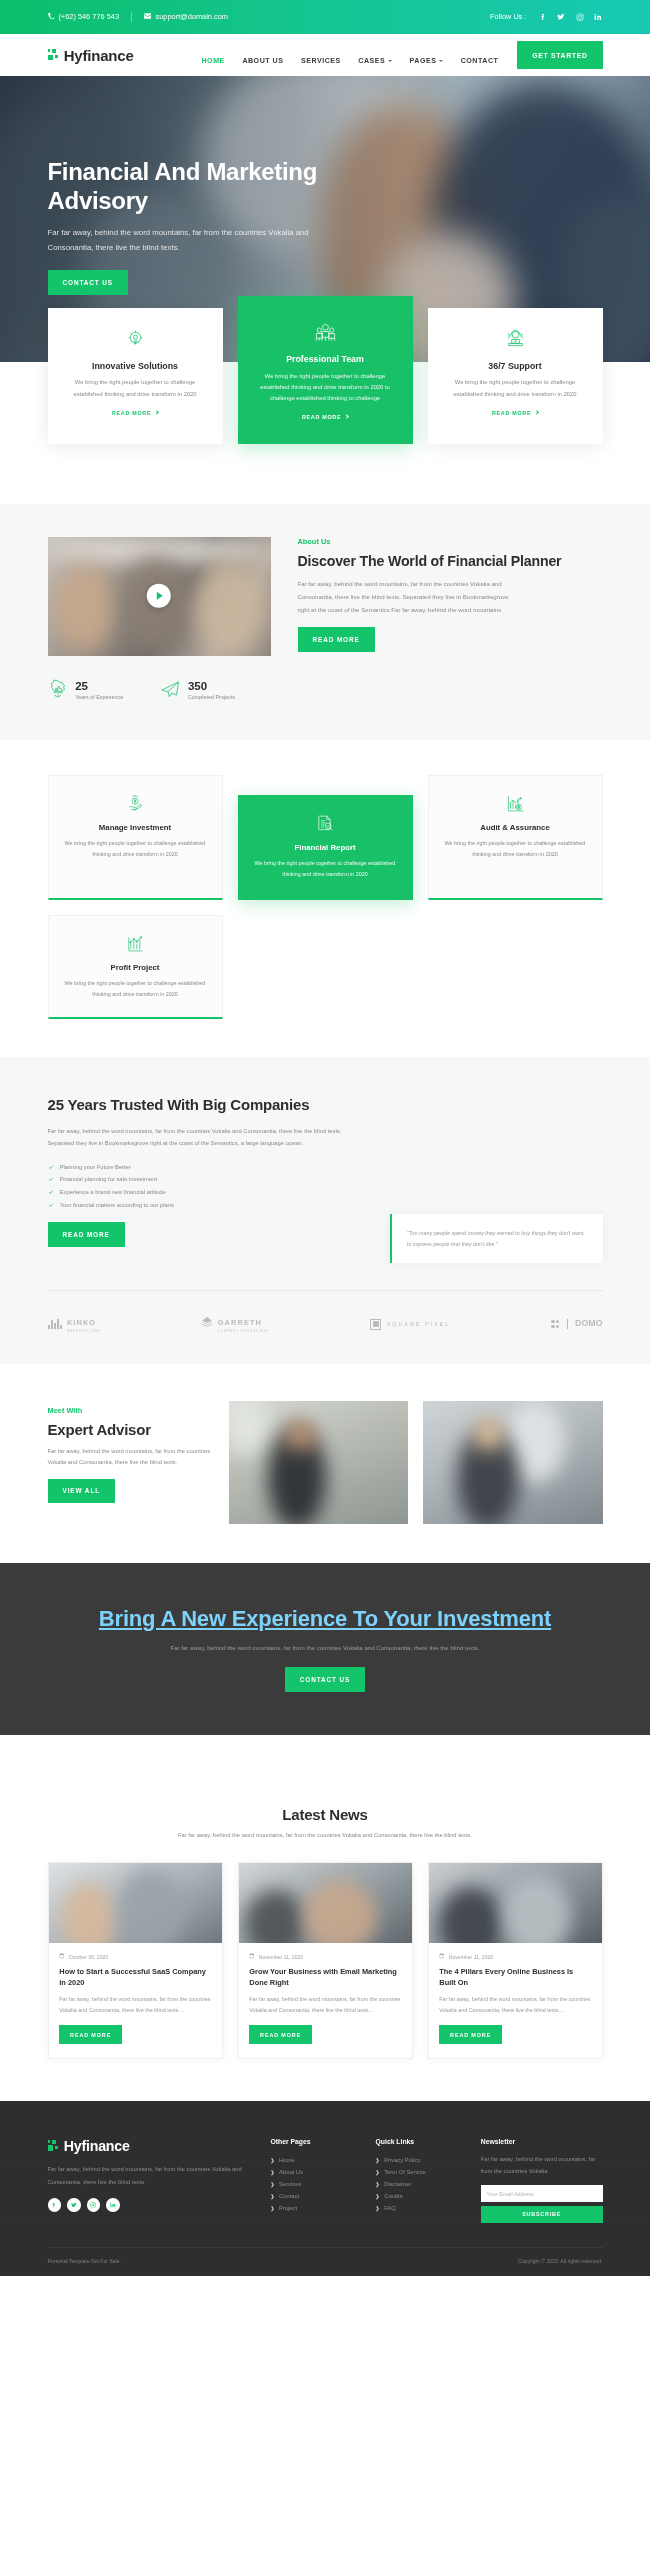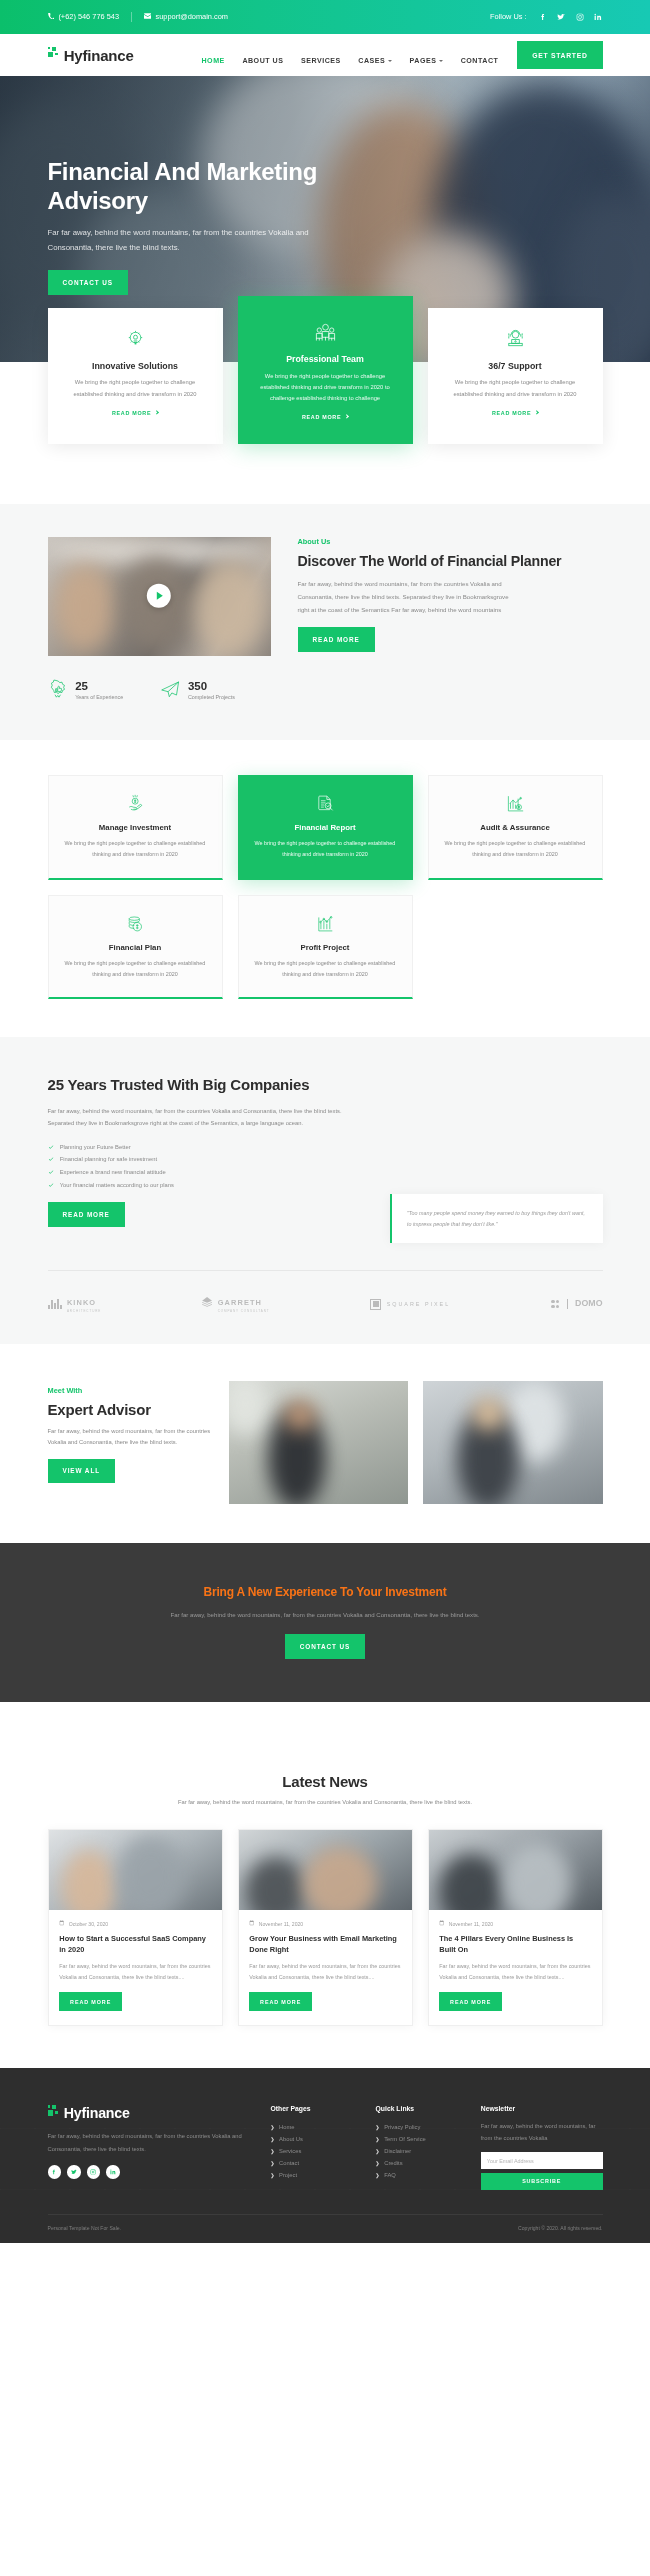--- a/index.html
+++ b/index.html
@@ -29,21 +29,21 @@
   .soc { width:8.8px; height:8.8px; display:inline-flex; align-items:center; justify-content:center; }
   .soc svg { width:8.1px; height:8.1px; fill:#fff; }
 
   
   .navbar {
     height:42px; background:#fff;
     display:flex; align-items:center;
     position:relative; z-index:20;
   }
   .navbar .inner { width:555px; margin:0 auto; display:flex; align-items:center; }
-  .brand { display:flex; align-items:flex-start; gap:4.7px; font-size:15px; font-weight:bold; color:#2b2b2b; letter-spacing:-0.2px; }
+  .brand { display:flex; align-items:center; gap:4.7px; font-size:15px; font-weight:bold; color:#2b2b2b; letter-spacing:-0.2px; }
   .logo-mark { width:11.5px; height:11.5px; position:relative; display:inline-block; }
   .logo-mark i { position:absolute; display:block; background:#14c46b; }
   .logo-mark i:nth-child(1){ left:0; top:0; width:2.7px; height:2.7px; }
   .logo-mark i:nth-child(2){ left:4.7px; top:0; width:4.1px; height:4.1px; }
   .logo-mark i:nth-child(3){ left:0; top:5.4px; width:5.4px; height:5.4px; }
   .logo-mark i:nth-child(4){ left:7.4px; top:6.1px; width:2.7px; height:2.7px; }
   .nav-links { margin-left:auto; display:flex; align-items:center; gap:17.6px; align-self:flex-end; padding-bottom:4.1px; }
   .nav-links a { font-size:7.1px; font-weight:bold; letter-spacing:0.5px; color:#3a3a3a; display:flex; align-items:center; gap:2.7px; }
   .nav-links a.active { color:#14c46b; }
   .caret { display:inline-block; width:0; height:0; border-left:2px solid transparent; border-right:2px solid transparent; border-top:2.7px solid #6f6f6f; }
@@ -123,21 +123,21 @@
   .stat .lbl { font-size:5.4px; color:#8a8a8a; margin-top:1.4px; }
 
   
   .services { background:#fff; padding:35px 0 38px; }
   .services .grid { width:555px; margin:0 auto; display:grid; grid-template-columns:repeat(3,1fr); gap:15px; }
   .svc-intro { padding-top:9.5px; }
   .svc-intro h2 { font-size:15px; color:#2e2e2e; font-weight:bold; margin-top:3.4px; letter-spacing:-0.2px; }
   .svc-intro p { font-size:5.8px; line-height:2; color:#8a8a8a; margin-top:7.4px; }
   .svc-intro .btn-green { margin-top:9.5px; }
   .scard { background:#fcfcfc; border:0.7px solid #f0f0f0; border-bottom:2px solid #14c46b; padding:16.3px 13.5px 17.6px; text-align:center; }
-  .scard.hl { background:#18c067; border-color:#18c067; box-shadow:0 4.1px 17.6px rgba(24,192,103,.28); }
+  .scard.hl { background:#18c067; border-color:#18c067; box-shadow:0 4.1px 17.6px rgba(24,192,103,.28);margin-top:20px; }
   .scard .sicon { height:24.4px; display:flex; align-items:center; justify-content:center; margin-bottom:6.8px; }
   .scard .sicon svg { width:20.3px; height:20.3px; }
   .scard h3 { font-size:7.8px; color:#2e2e2e; font-weight:bold; margin-bottom:6.1px; }
   .scard.hl h3 { color:#fff; }
   .scard p { font-size:5.4px; line-height:2; color:#8a8a8a; }
   .scard.hl p { color:rgba(255,255,255,.93); }
 
   
   .trusted { background:#f6f7f7; padding:38px 0 27px; }
   .trusted .inner { width:555px; margin:0 auto; display:flex; gap:24.4px; }
@@ -185,21 +185,21 @@
   .t1 .p1 { left:39px; top:26px; width:58px; height:102px; background:#2c2f33; }
   .t1 .p2 { left:56px; top:19px; width:30px; height:31px; background:#c59a79; }
   .t1 .p3 { left:-6.8px; top:-6.8px; width:47px; height:61px; background:#e2e5e0; }
   .t2 .bg { background:linear-gradient(160deg,#cfd4d7 0%,#b0b7bb 45%,#7f878c 100%); }
   .t2 .p1 { left:34px; top:27px; width:62px; height:102px; background:#3b4046; }
   .t2 .p2 { left:50px; top:16.3px; width:31px; height:34px; background:#e2c49f; }
   .t2 .p3 { left:81px; top:0px; width:61px; height:81px; background:#dfe4e6; }
 
   
   .cta { background:#3b3b3b; padding:42px 0 43px; text-align:center; }
-  .cta h2 { color:#f97316; font-size:12px; line-height:1.3; font-weight:bold; letter-spacing:-0.2px; }
+  .cta h2 { color:#7dd3fc; font-size:22px; line-height:1.3; font-weight:bold; letter-spacing:-0.2px;text-decoration:underline; }
   .cta p { color:#9a9a9a; font-size:6.1px; line-height:2; margin-top:8.1px; }
   .cta .btn-green { margin-top:13.5px; }
 
   
   .news { background:#fff; padding:37px 0 42px;margin-top:34px; }
   .news .head { text-align:center; margin-bottom:20.3px; }
   .news .head h2 { font-size:15px; color:#2e2e2e; font-weight:bold; letter-spacing:-0.2px; }
   .news .head p { font-size:5.8px; line-height:2; color:#8a8a8a; margin-top:6.8px; }
   .news .grid { width:555px; margin:0 auto; display:grid; grid-template-columns:repeat(3,1fr); gap:15px; }
   .ncard { background:#fff; border:0.7px solid #efefef; box-shadow:0 1.4px 9.5px rgba(0,0,0,.05); }
@@ -499,34 +499,20 @@
           <path d="M12 22l7-8 6 7 12-11" stroke-linecap="round"></path>
             <circle cx="37" cy="10" r="2"></circle>
           <circle cx="33" cy="31" r="6"></circle>
             <path d="M33 28v6M31.6 29.5h2.8M31.6 32.5h2.8" stroke-linecap="round"></path>
         </svg>
       </div>
       <h3>Audit &amp; Assurance</h3>
       <p>We bring the right people together to challenge established thinking and drive transform in 2020</p>
     </div>
 
-    <div class="scard">
-      <div class="sicon">
-        <svg viewBox="0 0 48 48" fill="none" stroke="#14c46b" stroke-width="1.6">
-          <ellipse cx="22" cy="11" rx="12" ry="4"></ellipse>
-          <path d="M10 11v5c0 2.2 5.4 4 12 4s12-1.8 12-4v-5"></path>
-          <path d="M10 18v5c0 2.2 5.4 4 12 4"></path>
-          <path d="M10 25v5c0 2.2 5.4 4 12 4"></path>
-          <circle cx="29" cy="30" r="10"></circle>
-          <path d="M29 25v10M26.8 27h4.4M26.8 33h4.4" stroke-linecap="round"></path>
-        </svg>
-      </div>
-      <h3>Financial Plan</h3>
-      <p>We bring the right people together to challenge established thinking and drive transform in 2020</p>
-    </div>
 
     <div class="scard">
       <div class="sicon">
         <svg viewBox="0 0 48 48" fill="none" stroke="#14c46b" stroke-width="1.6">
           <path d="M9 9v31h31" stroke-linecap="round"></path>
           <path d="M14 35V22M21 35V17M28 35V24M35 35V13" stroke-linecap="round"></path>
           <path d="M13 19l8-7 7 6 10-11" stroke-linecap="round"></path>
           <circle cx="13" cy="19" r="2"></circle>
             <circle cx="21" cy="12" r="2"></circle>
             <circle cx="28" cy="18" r="2"></circle>

